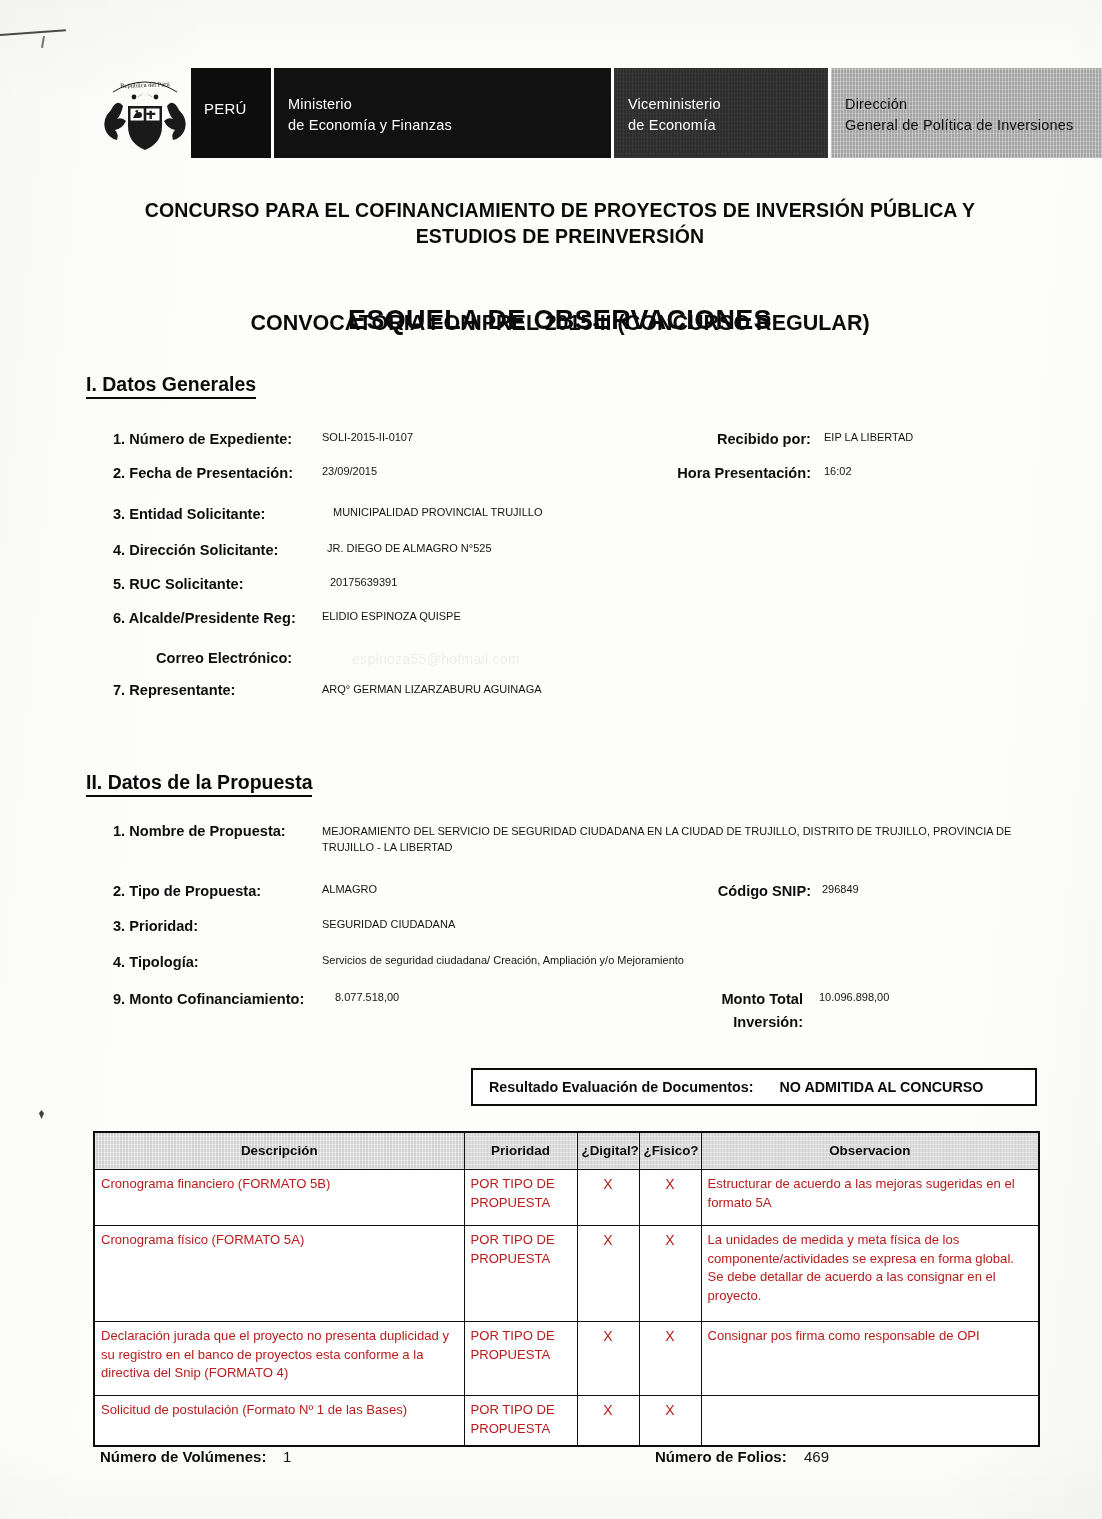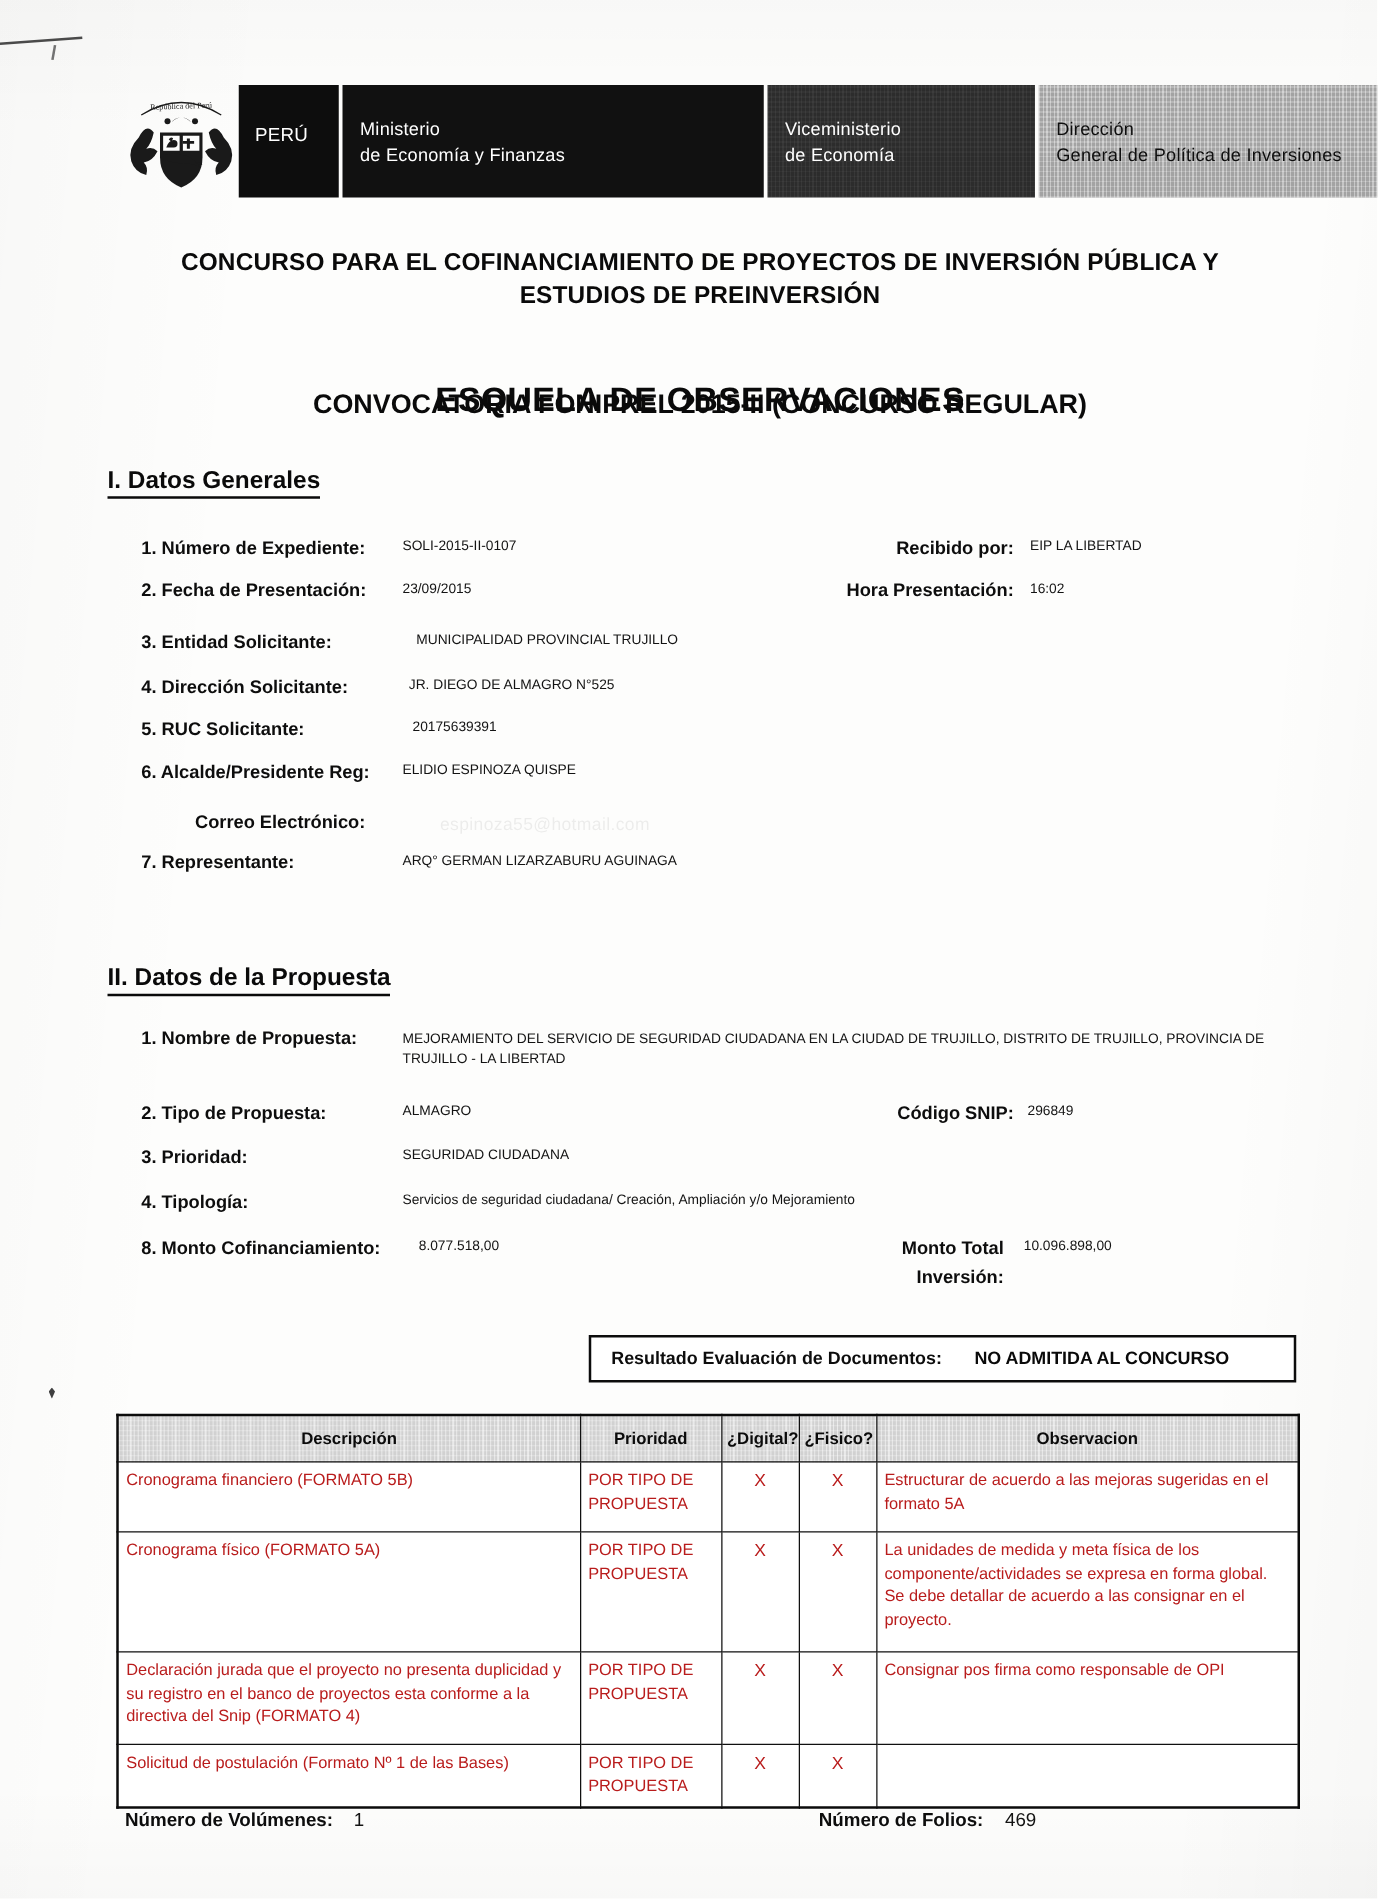--- a/index.html
+++ b/index.html
@@ -347,21 +347,21 @@
   <div class="fld-value" style="left:322px; top:883px;">ALMAGRO</div>
   <div class="fld-label right" style="left:600px; top:883px; width:211px;">Código SNIP:</div>
   <div class="fld-value" style="left:822px; top:883px;">296849</div>
 
   <div class="fld-label" style="left:113px; top:918px;">3. Prioridad:</div>
   <div class="fld-value" style="left:322px; top:918px;">SEGURIDAD CIUDADANA</div>
 
   <div class="fld-label" style="left:113px; top:954px;">4. Tipología:</div>
   <div class="fld-value" style="left:322px; top:954px;">Servicios de seguridad ciudadana/ Creación, Ampliación y/o Mejoramiento</div>
 
-  <div class="fld-label" style="left:113px; top:991px;">8. Monto Cofinanciamiento:</div>
+  <div class="fld-label" style="left:113px; top:991px;">9. Monto Cofinanciamiento:</div>
   <div class="fld-value" style="left:335px; top:991px;">8.077.518,00</div>
   <div class="fld-label right" style="left:600px; top:991px; width:203px;">Monto Total</div>
   <div class="fld-label right" style="left:600px; top:1014px; width:203px;">Inversión:</div>
   <div class="fld-value" style="left:819px; top:991px;">10.096.898,00</div>
 
 
   <div id="result-box">
     <span id="result-label">Resultado Evaluación de Documentos:</span>
     <span id="result-value">NO ADMITIDA AL CONCURSO</span>
   </div>

